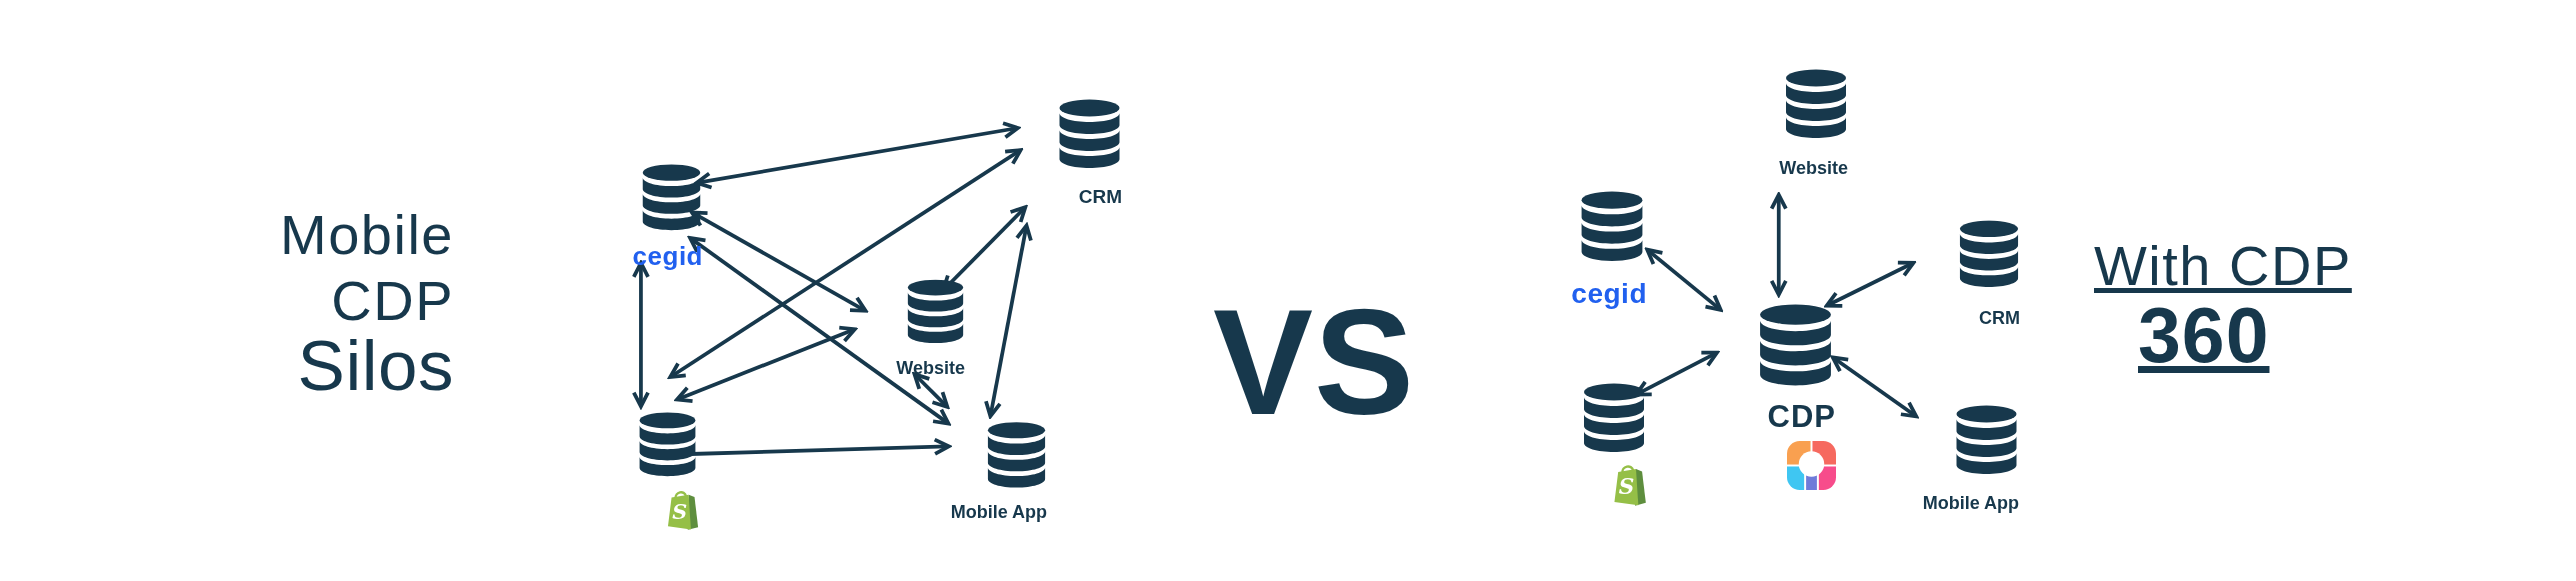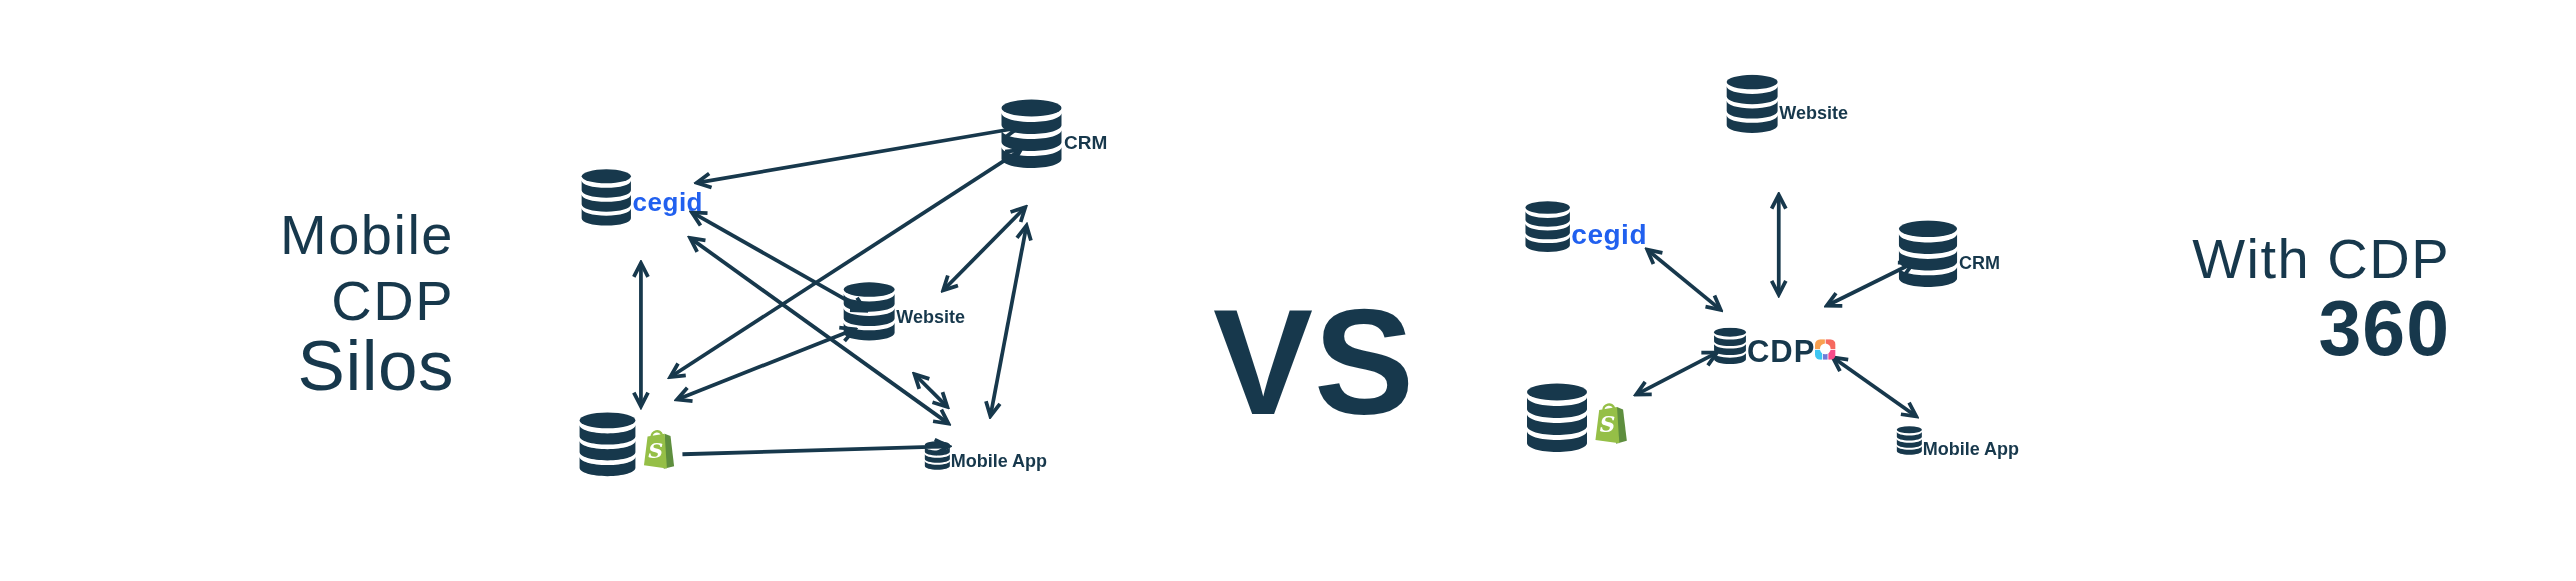--- a/index.html
+++ b/index.html
@@ -16,30 +16,30 @@
   }
   *{margin:0;padding:0;box-sizing:border-box;}
   html,body{width:2576px;height:581px;background:var(--bg);overflow:hidden;}
   body{font-family:"Liberation Sans",sans-serif;position:relative;color:var(--navy);}
 
   .canvas{position:absolute;left:0;top:0;width:2576px;height:581px;background:var(--bg);}
 
   
   .heading{position:absolute;color:var(--navy);}
   .heading-left{left:143px;top:198px;width:311px;text-align:right;}
-  .heading-right{left:2094px;top:230px;width:356px;text-align:right;}
+  .heading-right{left:2094px;top:237px;width:356px;text-align:left;text-decoration:underline;}
   .heading-light{font-size:56px;font-weight:400;line-height:73px;letter-spacing:1.5px;}
   .heading-light-single{font-size:56px;font-weight:400;line-height:57px;letter-spacing:1.5px;}
   .heading-strong{font-size:71px;font-weight:400;line-height:63px;letter-spacing:0.5px;margin-top:4px;}
   .heading-strong-360{font-size:77px;font-weight:700;line-height:83px;letter-spacing:1px;margin-left:44px;}
 
   .vs{position:absolute;left:1213px;top:287px;font-size:150px;font-weight:700;letter-spacing:1px;line-height:1;color:var(--navy);}
 
   
-  .node{position:absolute;width:123px;display:flex;flex-direction:row;align-items:center;}
+  .node{position:absolute;width:123px;display:flex;flex-direction:column;align-items:flex-end;}
   .db-icon{color:var(--navy);display:block;}
   .node-label{font-weight:700;font-size:18px;color:var(--navy);white-space:nowrap;text-align:center;}
   .node-label.sm{font-size:19px;margin-top:15px;}
   .mt8{margin-top:8px;} .mt10{margin-top:10px;} .mt14{margin-top:14px;} .mt16{margin-top:16px;} .mt17{margin-top:17px;}
   .cegid-label{color:var(--cegid-blue);font-size:26px;letter-spacing:0.5px;}
   .cegid-label.big{font-size:28px;}
   .cdp-label{font-size:31px;margin-top:10px;letter-spacing:1px;}
 
   
   .arrows{position:absolute;overflow:visible;}

